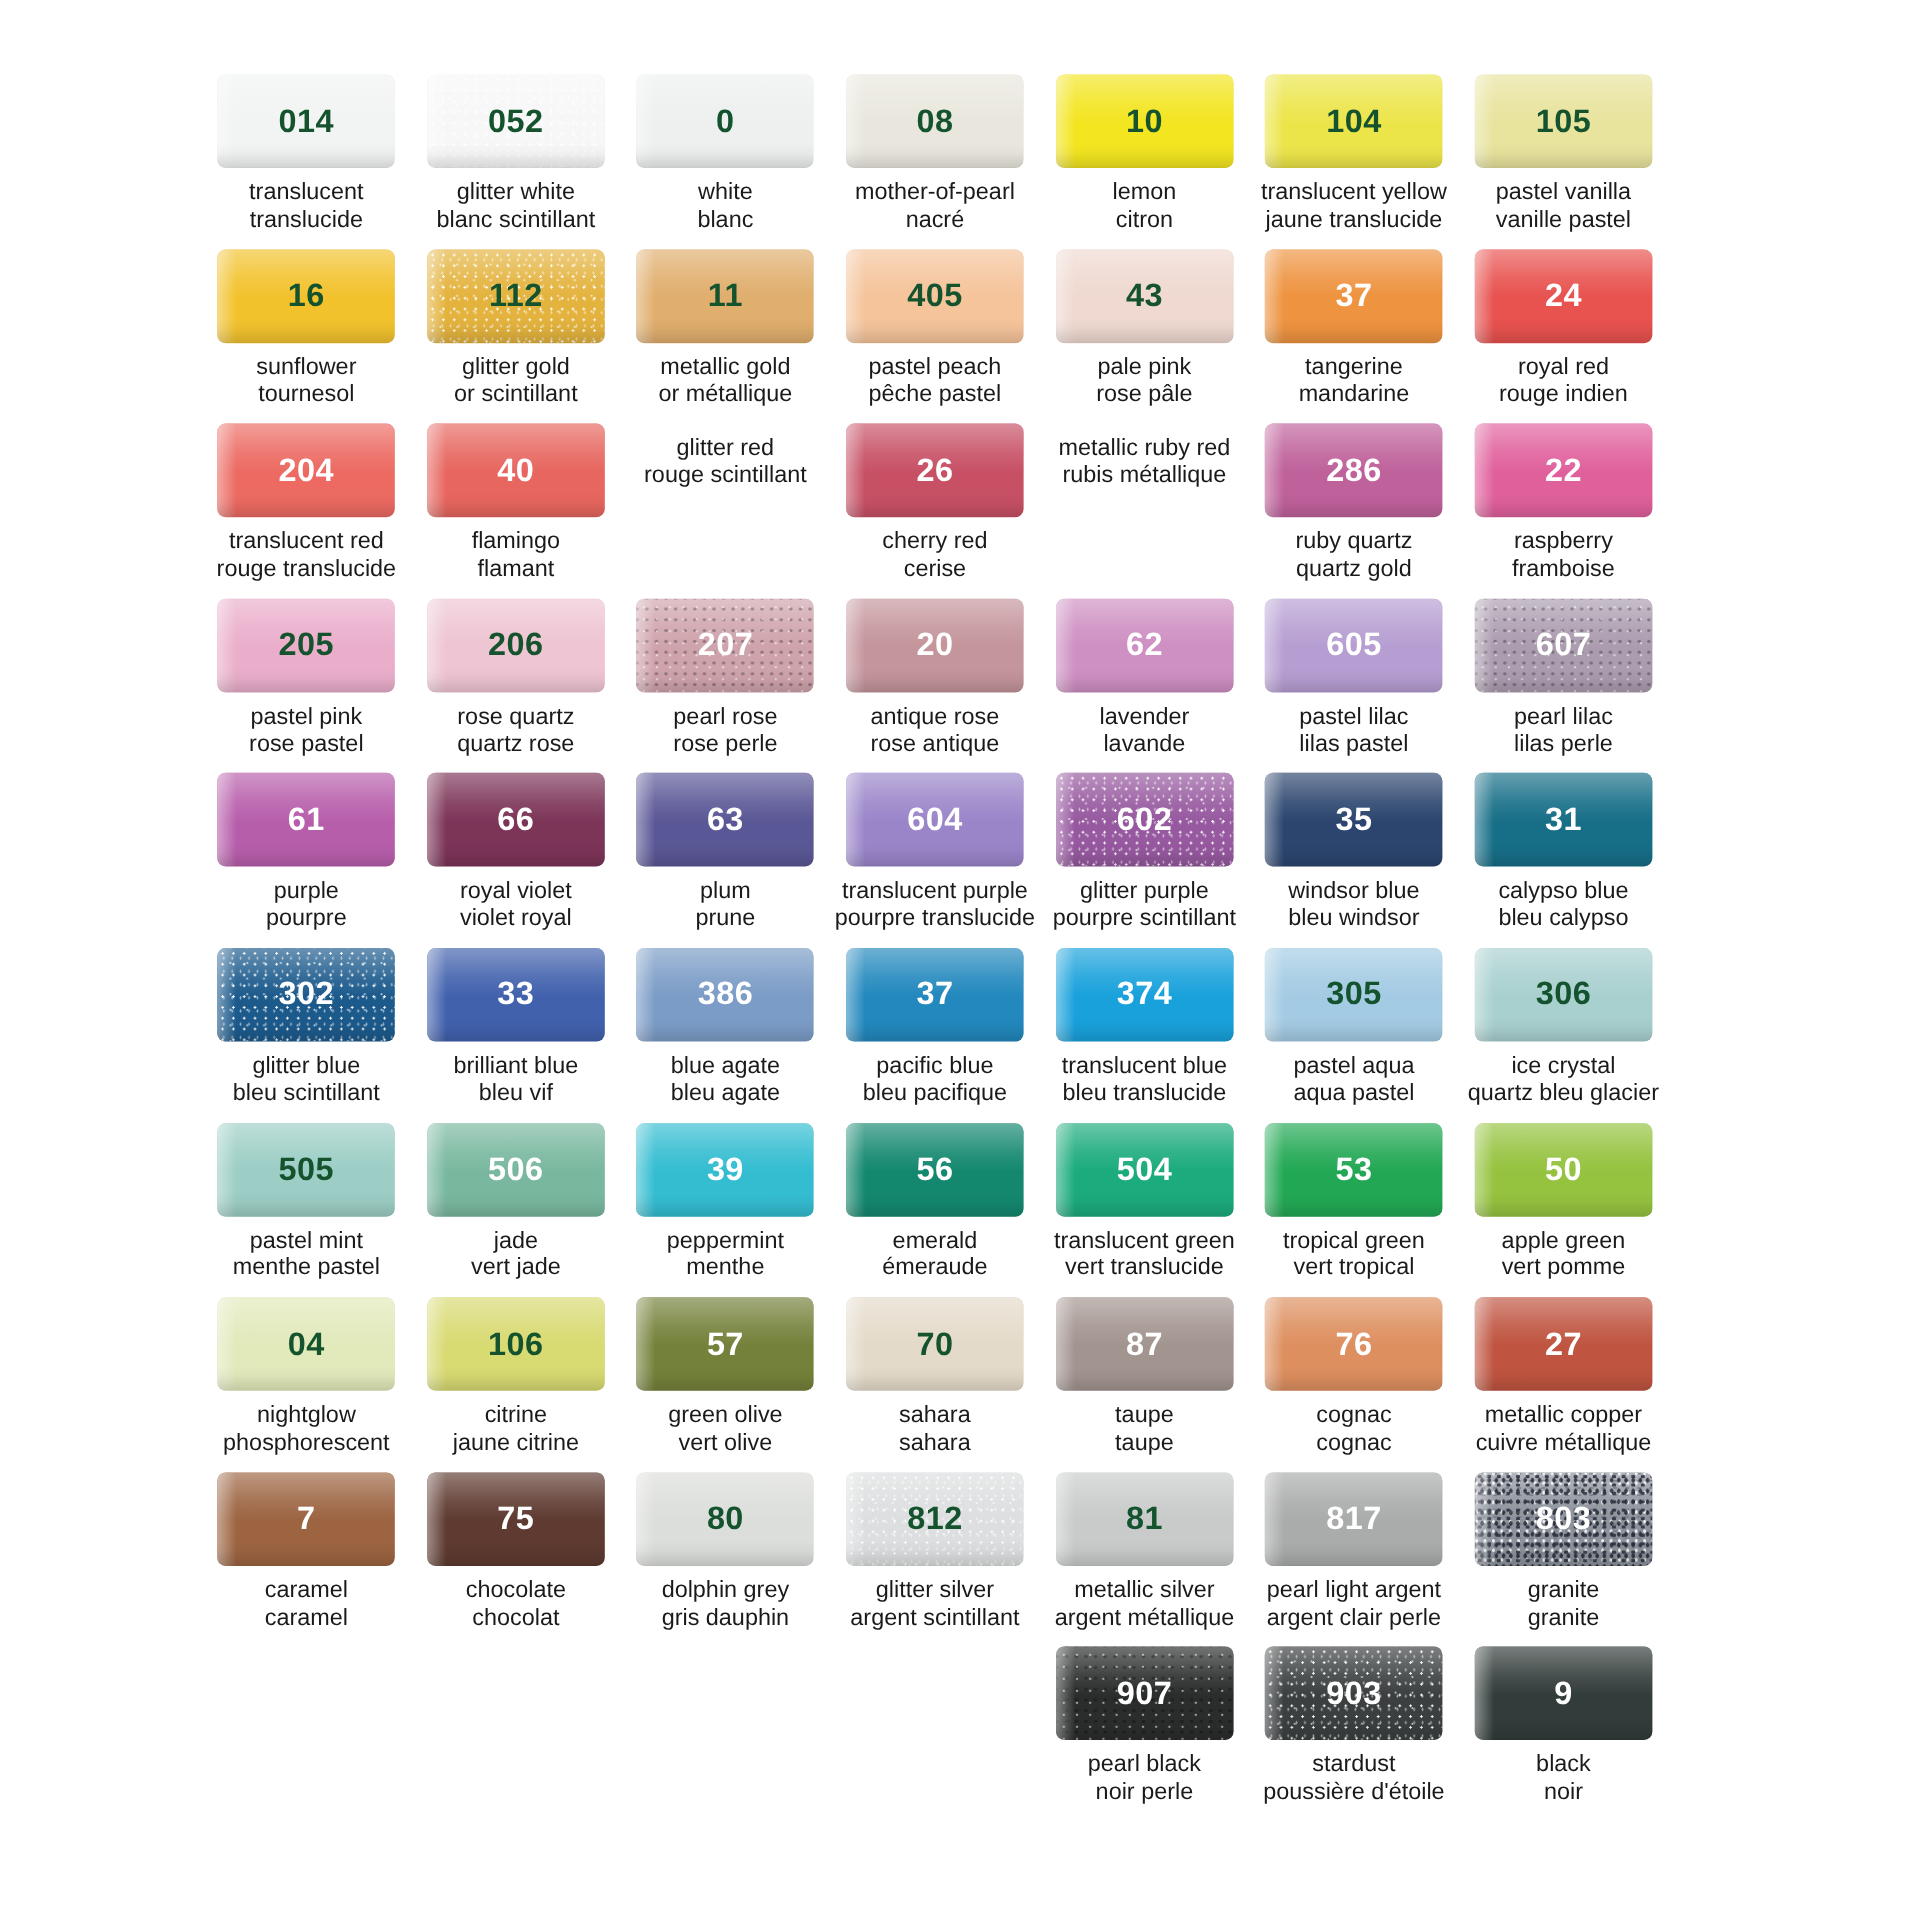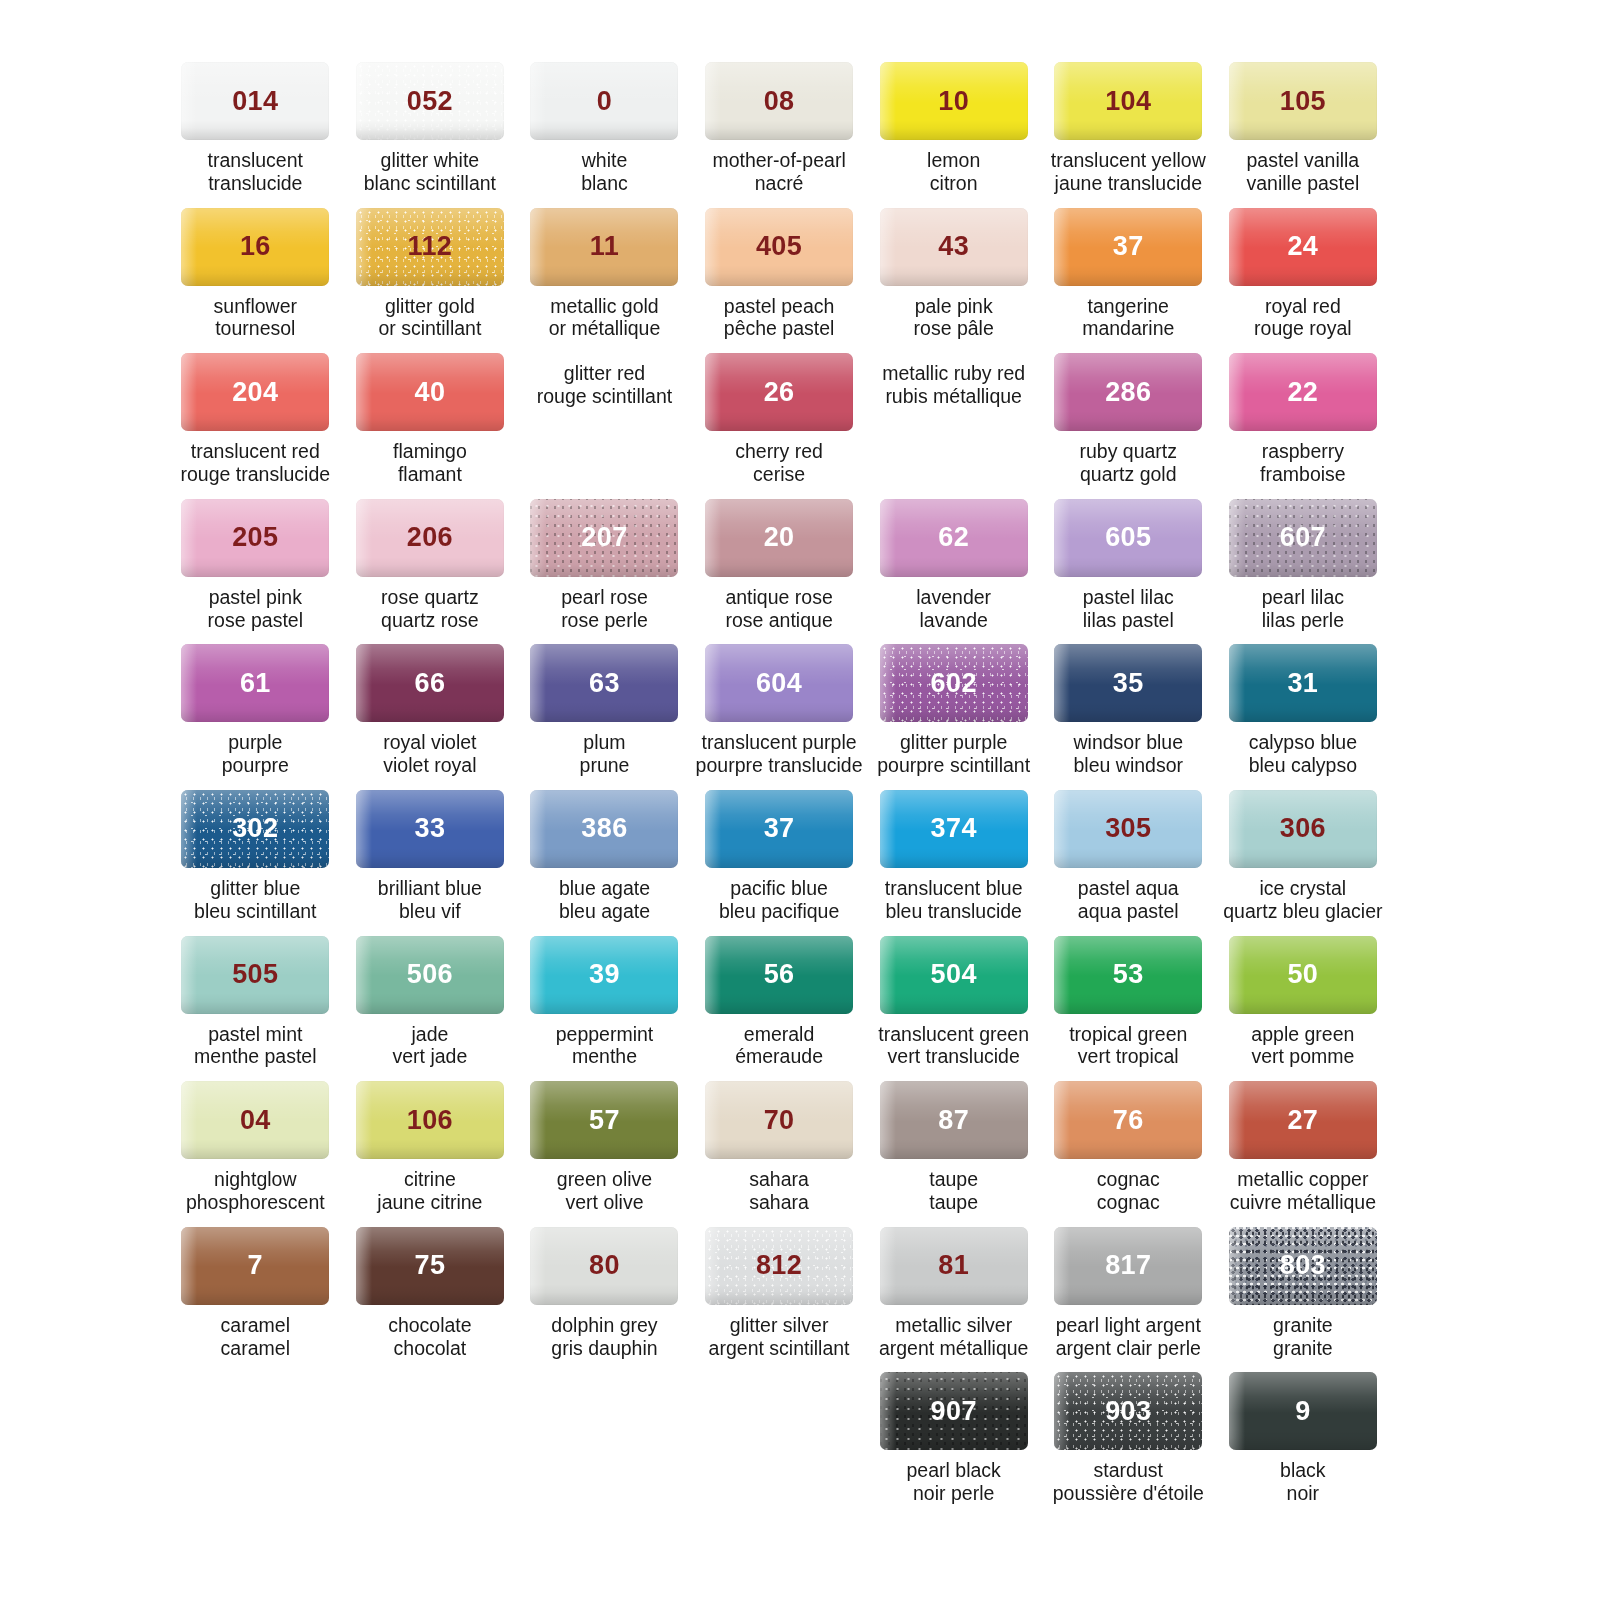--- a/index.html
+++ b/index.html
@@ -107,21 +107,21 @@
   }
 
   .code {
     position: relative;
     z-index: 3;
     font-size: 27px;
     font-weight: bold;
     letter-spacing: 0.4px;
     line-height: 1;
   }
-  .code.dark { color: #7f1d1d; text-align: right; }
+  .code.dark { color: #14532d; text-align: right; }
   .code.light { color: #ffffff; }
 
   .labels {
     margin-top: 9px;
     text-align: center;
     font-size: 19.5px;
     line-height: 1.17;
     color: #1a1a1a;
     white-space: nowrap;
   }
@@ -276,21 +276,21 @@
         </div>
       </div>
       <div class="cell">
         <div class="swatch" style="background-color:#e8524f">
           <span class="sparkle"></span>
           <span class="corner-hl"></span>
           <span class="code light">24</span>
         </div>
         <div class="labels">
           <div class="en">royal red</div>
-          <div class="fr">rouge royal</div>
+          <div class="fr">rouge indien</div>
         </div>
       </div>
       <div class="cell">
         <div class="swatch" style="background-color:#ec6a62">
           <span class="sparkle"></span>
           <span class="corner-hl"></span>
           <span class="code light">204</span>
         </div>
         <div class="labels">
           <div class="en">translucent red</div>

